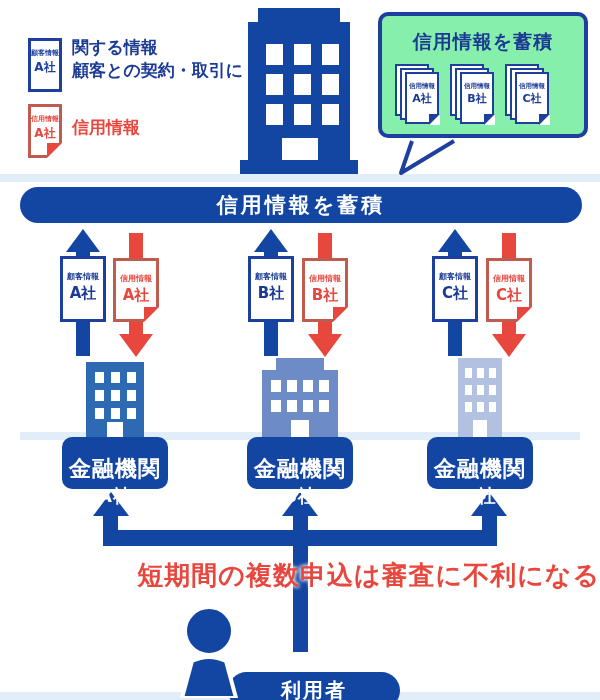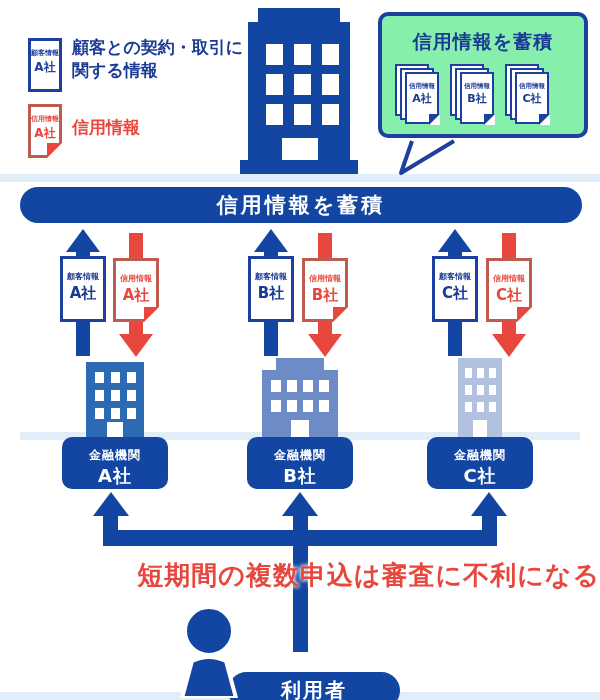--- a/index.html
+++ b/index.html
@@ -73,21 +73,21 @@
   .flow-doc .l1{font-size:8px;font-weight:bold;margin-top:12px;}
   .flow-doc .l2{font-size:15px;font-weight:bold;margin-top:2px;}
 
   
   .bldg{position:absolute;}
   .bldg .tower{position:absolute;}
 
   
   .inst{position:absolute;width:106px;height:52px;background:var(--navy);border-radius:10px;
     color:#fff;text-align:center;font-weight:bold;z-index:2;}
-  .inst .l1{font-size:12px;margin-top:10px;letter-spacing:1px;}
+  .inst .l1{font-size:22px;margin-top:17px;letter-spacing:1px;}
   .inst .l2{font-size:18px;letter-spacing:1px;}
 
   
   .warning{position:absolute;top:558px;left:0;width:100%;text-align:right;
     font-size:26px;font-weight:bold;color:var(--red);letter-spacing:1px;z-index:3;
     text-shadow:0 0 4px #fff,0 0 4px #fff;}
 
   .person{position:absolute;left:172px;top:604px;width:84px;height:94px;z-index:4;}
 </style>
 </head>
@@ -97,22 +97,22 @@
 
   <div class="strip" style="left:0;top:174px;width:600px;height:8px;"></div>
   <div class="strip" style="left:20px;top:432px;width:560px;height:8px;"></div>
   <div class="strip" style="left:0;top:692px;width:600px;height:8px;"></div>
 
   <div class="doc blue" style="left:28px;top:38px;width:34px;height:54px;">
     <div class="l1">顧客情報</div>
     <div class="l2">A社</div>
   </div>
   <div class="legend-text" style="left:72px;top:36px;">
+    <div>関する情報</div>
     <div>顧客との契約・取引に</div>
-    <div>関する情報</div>
   </div>
   <div class="doc red" style="left:28px;top:104px;width:34px;height:54px;">
     <div class="l1">信用情報</div>
     <div class="l2">A社</div>
     <i class="fold"></i>
   </div>
   <div class="legend-text red" style="left:72px;top:116px;">信用情報</div>
 
   <div class="cb" style="left:240px;top:8px;width:118px;height:166px;">
     <div class="cap" style="left:18px;top:0;width:82px;height:16px;"></div>

